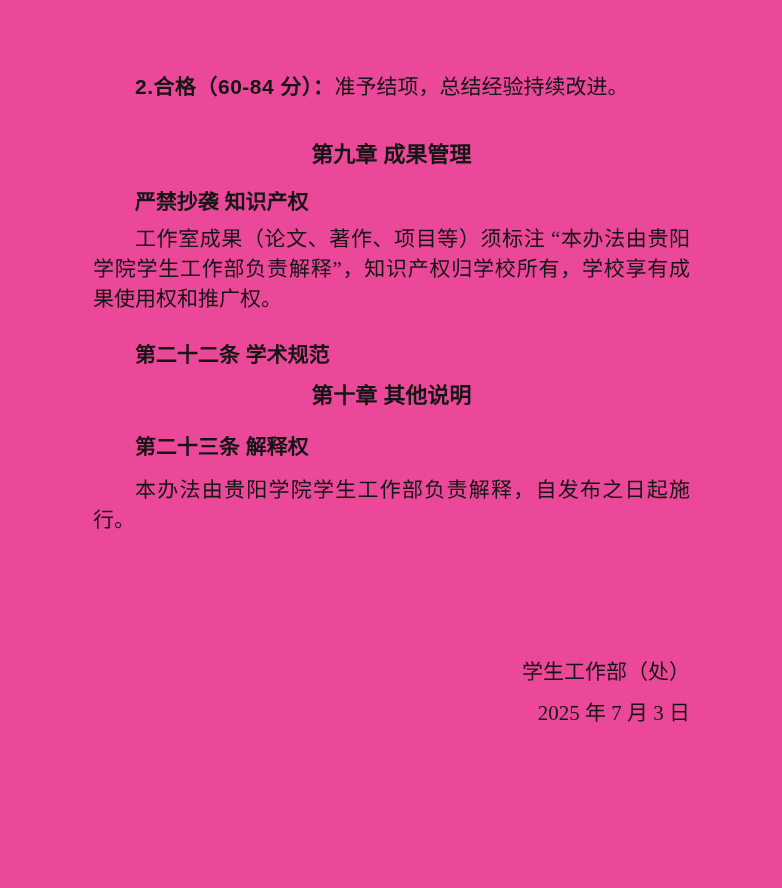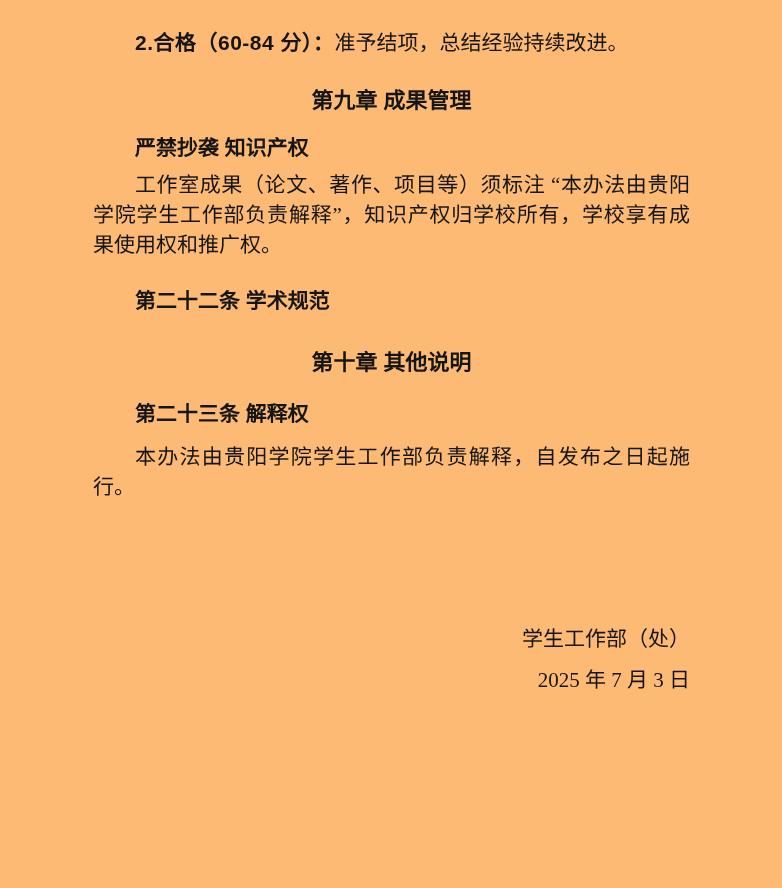--- a/index.html
+++ b/index.html
@@ -4,24 +4,24 @@
 <style>
   html, body {
     margin: 0;
     padding: 0;
     background: #ffffff;
   }
   .page {
     position: relative;
     width: 782px;
     height: 888px;
-    background: #fdba74;
+    background: #ec4899;
     color: #151515;
     box-sizing: border-box;
-    padding: 28px 92px 0 93px;
+    padding: 72px 92px 0 93px;
     font-family: "Liberation Serif", "DejaVu Serif", serif;
     font-size: 21px;
     line-height: 30px;
     overflow: hidden;
   }
   .body-para {
     margin: 0;
     text-align: justify;
     text-indent: 42px;
   }
@@ -40,26 +40,26 @@
   }
   .article-heading {
     margin: 0;
     text-indent: 42px;
     font-family: "Liberation Sans", "DejaVu Sans", sans-serif;
     font-weight: bold;
     font-size: 21px;
     line-height: 30px;
   }
   .mt-fail      { margin-top: 5px; }
-  .mt-ch9       { margin-top: 28px; }
+  .mt-ch9       { margin-top: 38px; }
   .mt-a21h      { margin-top: 17px; }
   .mt-a21b      { margin-top: 7px; }
   .mt-a22h      { margin-top: 26px; }
   .mt-a22b      { margin-top: 9px; }
-  .mt-ch10      { margin-top: 32px; }
+  .mt-ch10      { margin-top: 11px; }
   .mt-a23h      { margin-top: 21px; }
   .mt-a23b      { margin-top: 13px; }
   .signature-block {
     margin-top: 122px;
     margin-left: 227px;
     width: 370px;
     text-align: right;
   }
   .signature-line { margin: 0; }
   .date-line { margin: 11px 0 0 0; }

